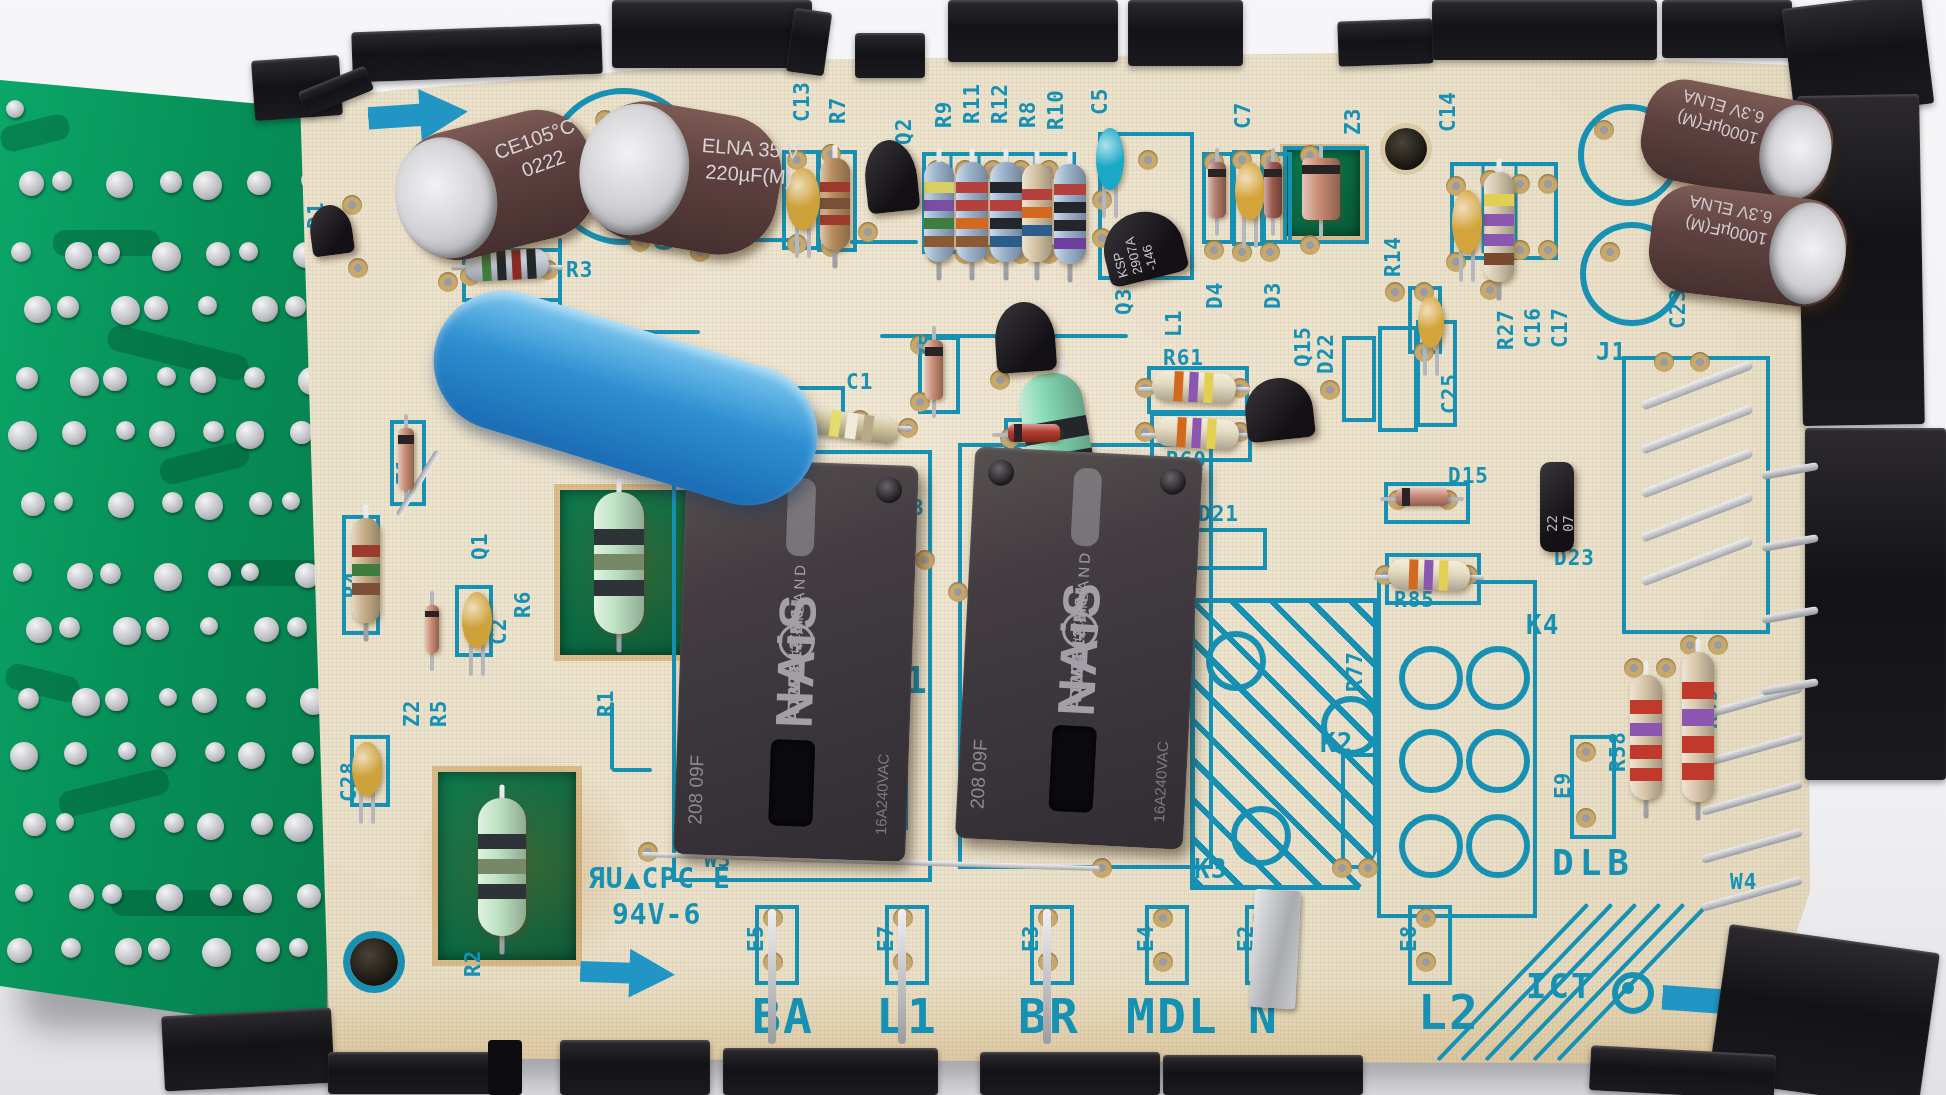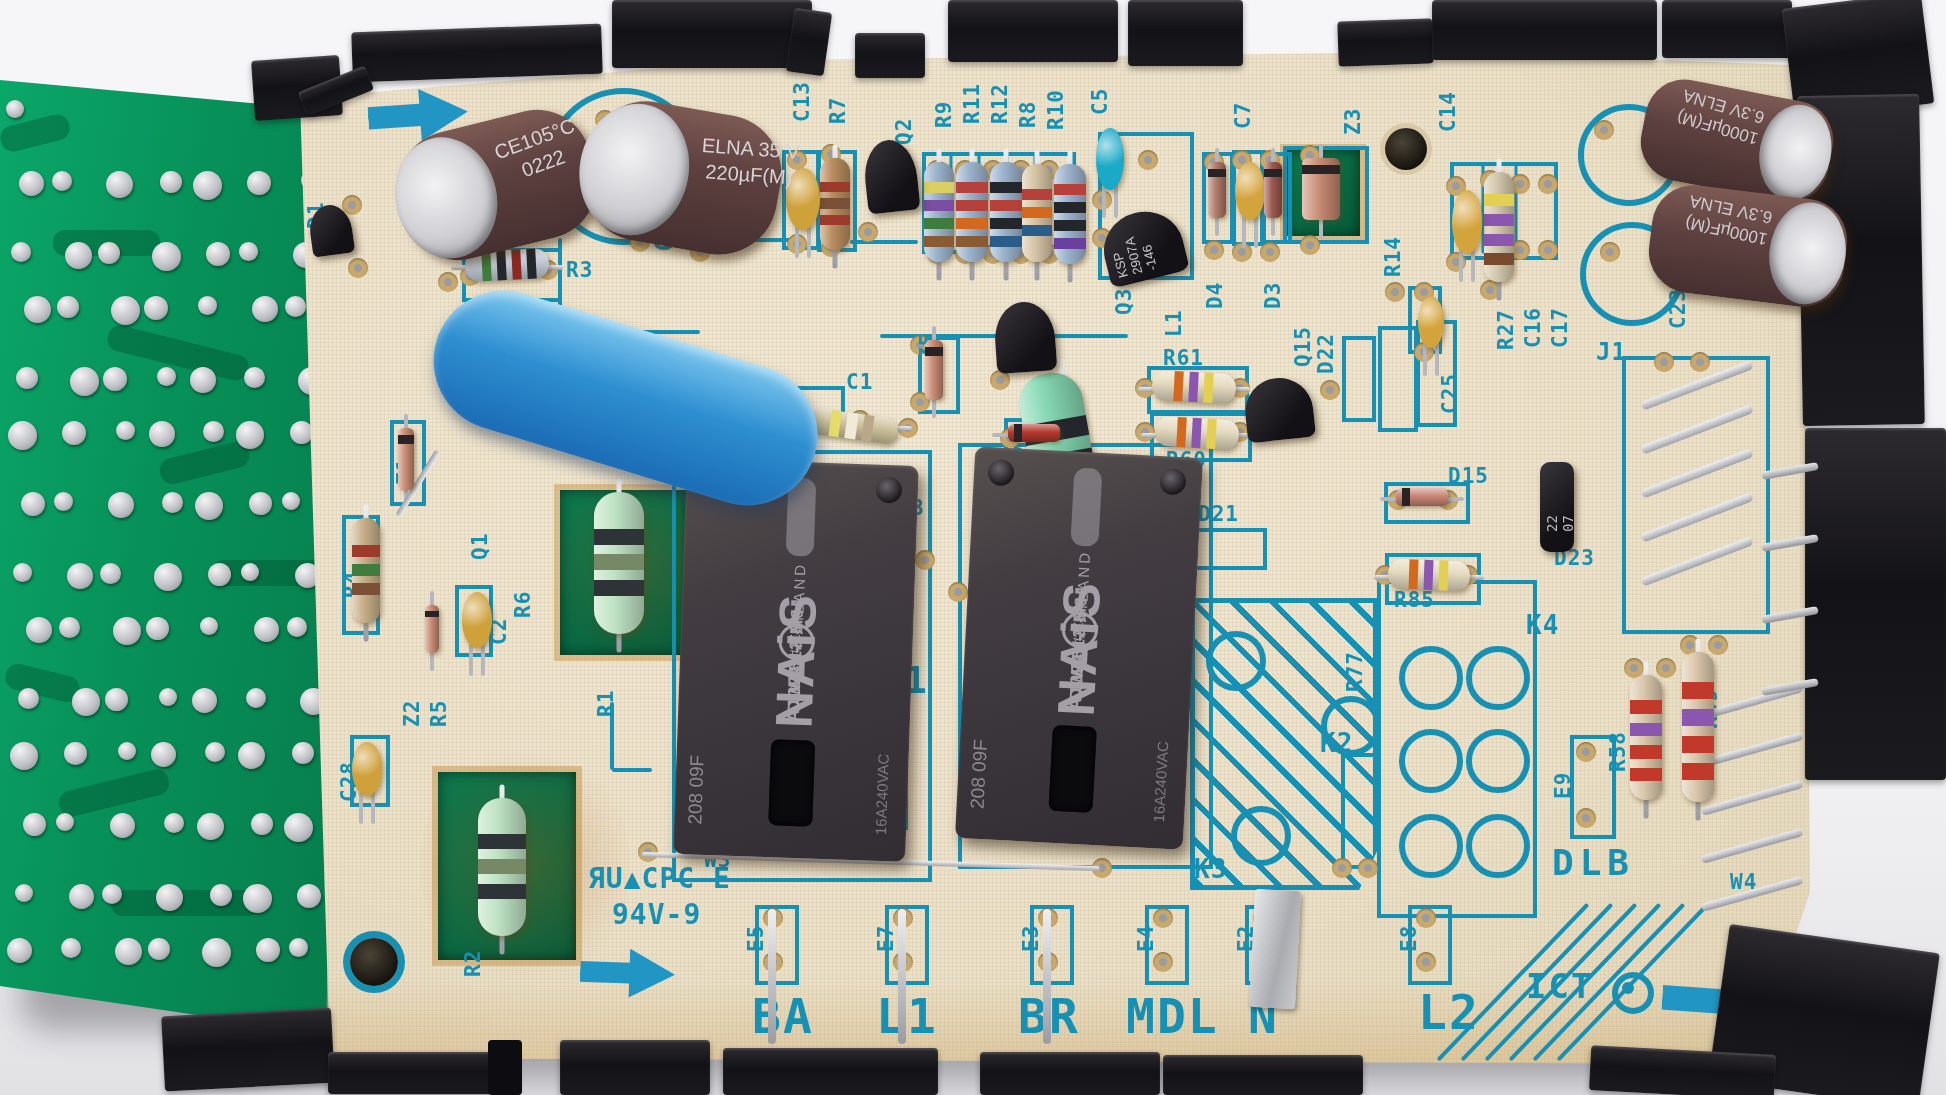--- a/index.html
+++ b/index.html
@@ -23,21 +23,21 @@
         font-family:"DejaVu Sans Mono",monospace;letter-spacing:2px;}
 </style>
 </head>
 <body>
 
 <div id="stage">
 
   <div class="silk" style="left:588px;top:862px;font-size:28px;">
     <span>ЯU</span><span>▲</span><span>CPC-E</span>
   </div>
-  <div class="silk" style="left:612px;top:898px;font-size:28px;">94V-9</div>
+  <div class="silk" style="left:612px;top:898px;font-size:28px;">94V-6</div>
   <div class="term" style="left:752px;top:988px;font-size:48px;">BA</div>
   <div class="term" style="left:876px;top:988px;font-size:48px;">L1</div>
   <div class="term" style="left:1018px;top:988px;font-size:48px;">BR</div>
   <div class="term" style="left:1126px;top:988px;font-size:48px;">MDL</div>
   <div class="term" style="left:1248px;top:988px;font-size:48px;">N</div>
   <div class="term" style="left:1418px;top:984px;font-size:48px;">L2</div>
   <div class="term" style="left:1526px;top:966px;font-size:34px;">ICT</div>
   <div class="term" style="left:1552px;top:842px;font-size:36px;letter-spacing:6px;">DLB</div>
 <div class="abs board-shadow" style="left: 200px; top: 990px; width: 1560px; height: 90px; z-index: 0;"></div>
     <div class="abs board-shadow" style="left: 20px; top: 960px; width: 330px; height: 70px; z-index: 0;"></div>

